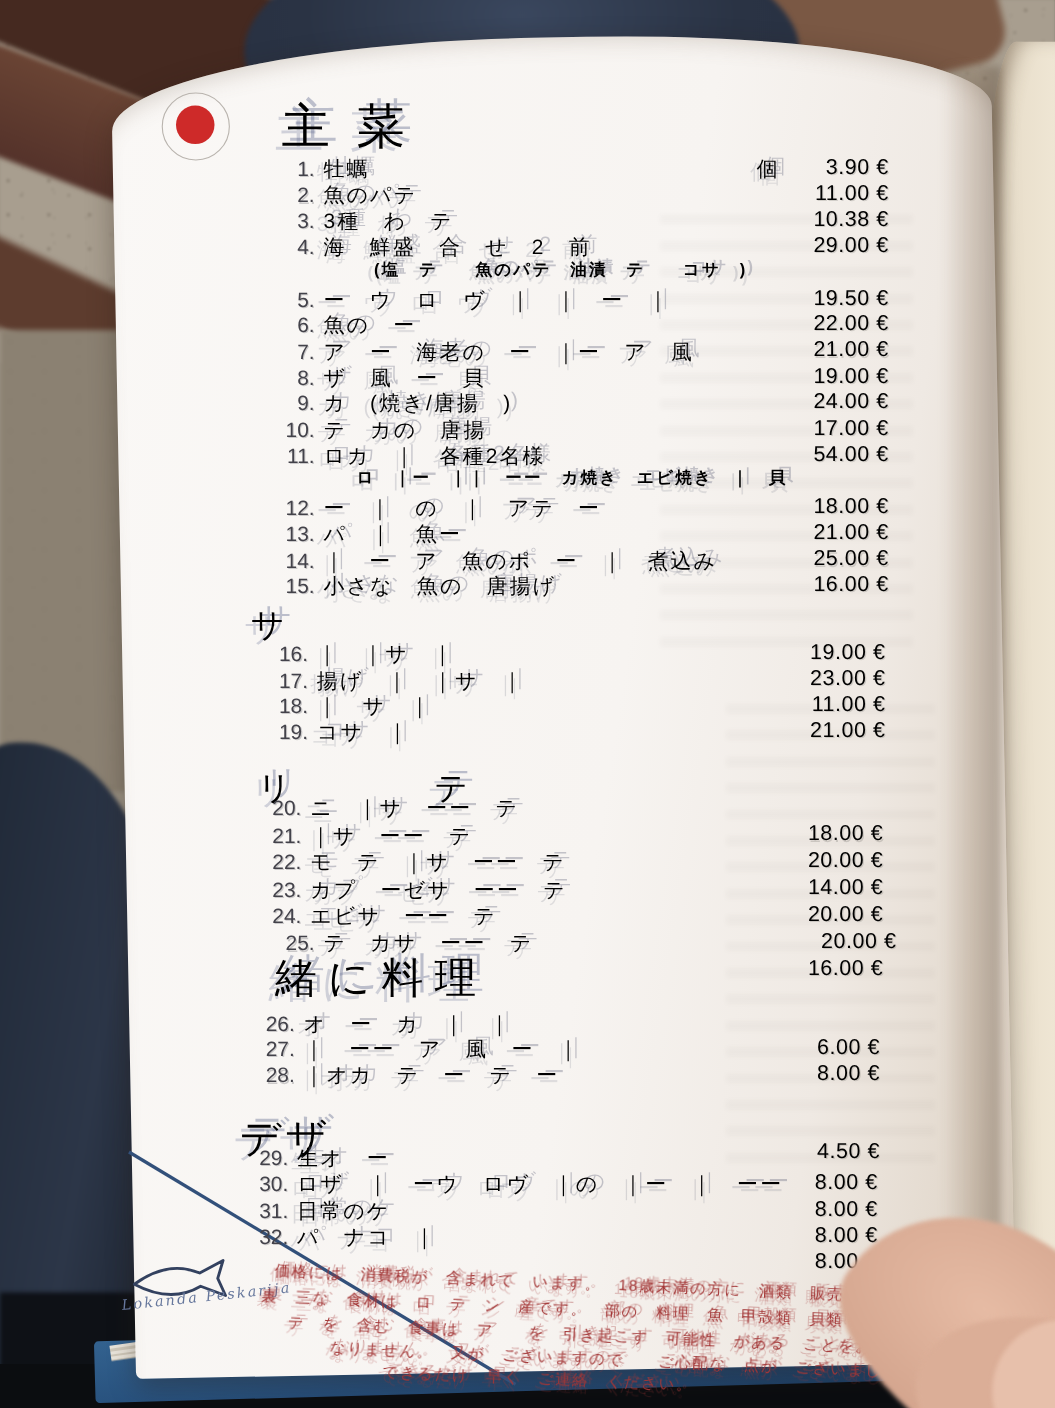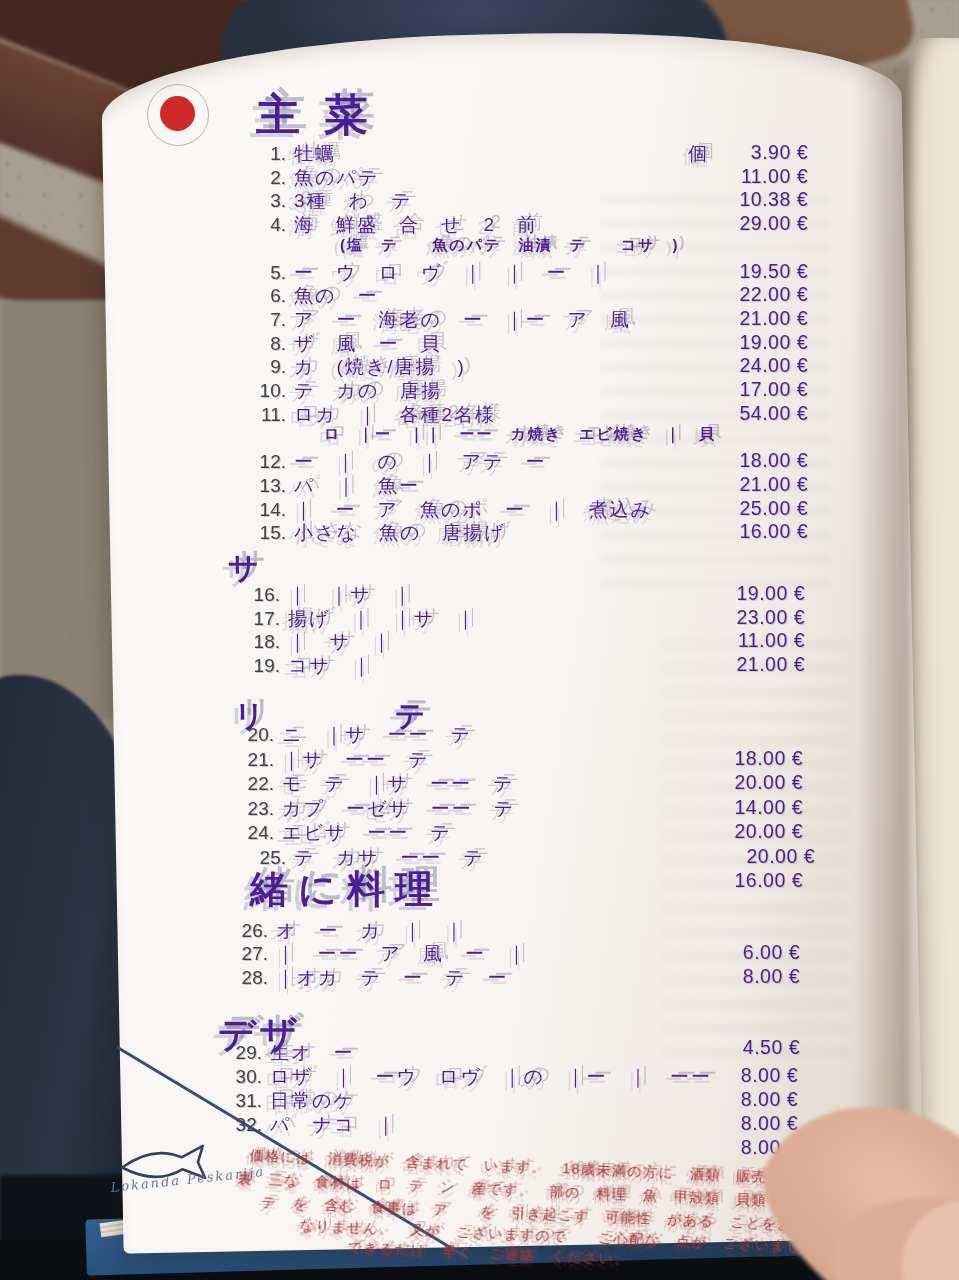--- a/index.html
+++ b/index.html
@@ -43,30 +43,30 @@
     box-shadow:0 8px 24px rgba(40,30,20,.35),inset 0 14px 22px -14px rgba(120,100,80,.30);z-index:8;}
   .gutter{left:856px;top:60px;width:54px;height:1150px;filter:blur(4px);
     background:linear-gradient(90deg,transparent,rgba(130,105,80,.28) 55%,rgba(80,60,45,.35));z-index:9;}
   .showthrough{background:repeating-linear-gradient(180deg,rgba(110,100,92,.55) 0 9px,transparent 9px 24px);
     opacity:.07;filter:blur(2px);z-index:9;}
   .st1{left:600px;top:195px;width:230px;height:400px;}
   .st2{left:660px;top:640px;width:190px;height:420px;}
 
   
   #content{z-index:10;left:0;top:0;width:959px;height:1280px;}
-  .head{position:absolute;font-weight:bold;color:#4c1d95;white-space:nowrap;
+  .head{position:absolute;font-weight:normal;color:#000000;white-space:nowrap;
     text-shadow:7px -5px 0 rgba(46,58,110,.30),-6px 4px 0 rgba(46,58,110,.20);filter:blur(.2px);}
   .row{position:absolute;height:24px;font-size:19px;white-space:nowrap;}
   .row.sub{font-size:15px;font-weight:bold;}
   .num{display:inline-block;width:34px;text-align:right;margin-right:8px;color:#43424a;
     text-shadow:1px 1px 0 rgba(67,66,74,.25);}
-  .jp{color:#4c1d95;letter-spacing:2px;filter:blur(.25px);
+  .jp{color:#000000;letter-spacing:2px;filter:blur(.25px);
     text-shadow:7px -3px 0 rgba(95,98,120,.34),-6px 3px 0 rgba(95,98,120,.20),2px 6px 0 rgba(95,98,120,.16);}
   .unit{position:absolute;top:0;}
-  .price{position:absolute;right:0;top:0;font-size:19.5px;color:#4c1d95;letter-spacing:.5px;
+  .price{position:absolute;right:0;top:0;font-size:19.5px;color:#000000;letter-spacing:.5px;
     text-shadow:1px 1px 0 rgba(63,59,56,.18);}
   .red-line{position:absolute;font-size:14px;color:#a33636;letter-spacing:1.5px;white-space:nowrap;
     transform:rotate(2.4deg);transform-origin:left top;filter:blur(.3px);
     text-shadow:5px -3px 0 rgba(163,54,54,.40),-4px 3px 0 rgba(163,54,54,.28),1px 6px 0 rgba(163,54,54,.22);}
 
   
   .red-ring{left:147px;top:84px;width:60px;height:60px;border:1.5px solid #b9b4ae;border-radius:50%;z-index:10;}
   .red-dot{left:160px;top:96px;width:35px;height:35px;background:#ce2a29;border-radius:50%;z-index:10;}
   .fish-logo{left:116px;top:1140px;width:112px;height:48px;transform:rotate(-4deg);z-index:10;}
   .logo-script{left:110px;top:1180px;font:italic 13px "DejaVu Serif",serif;color:#66779c;

